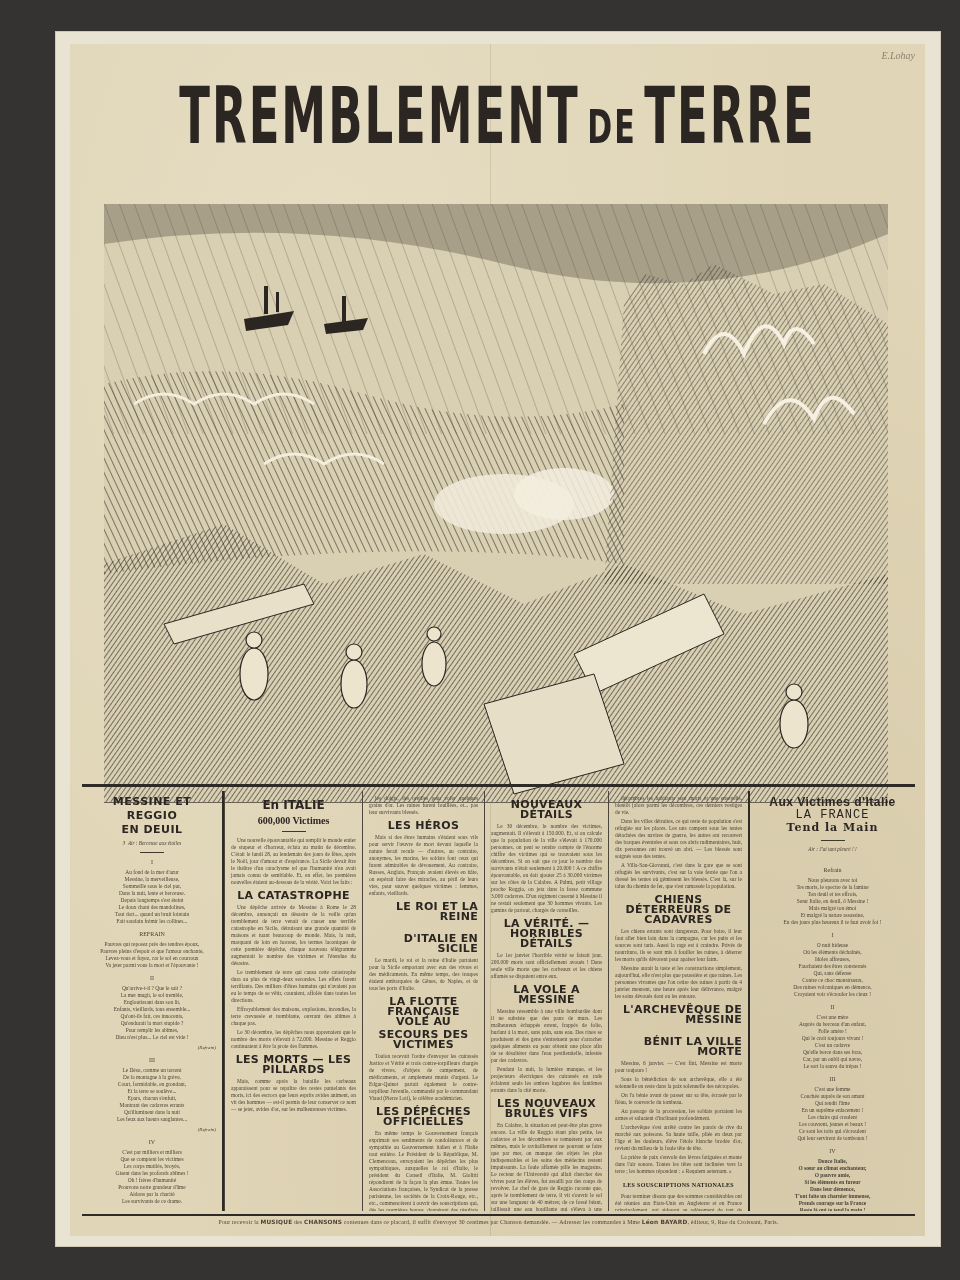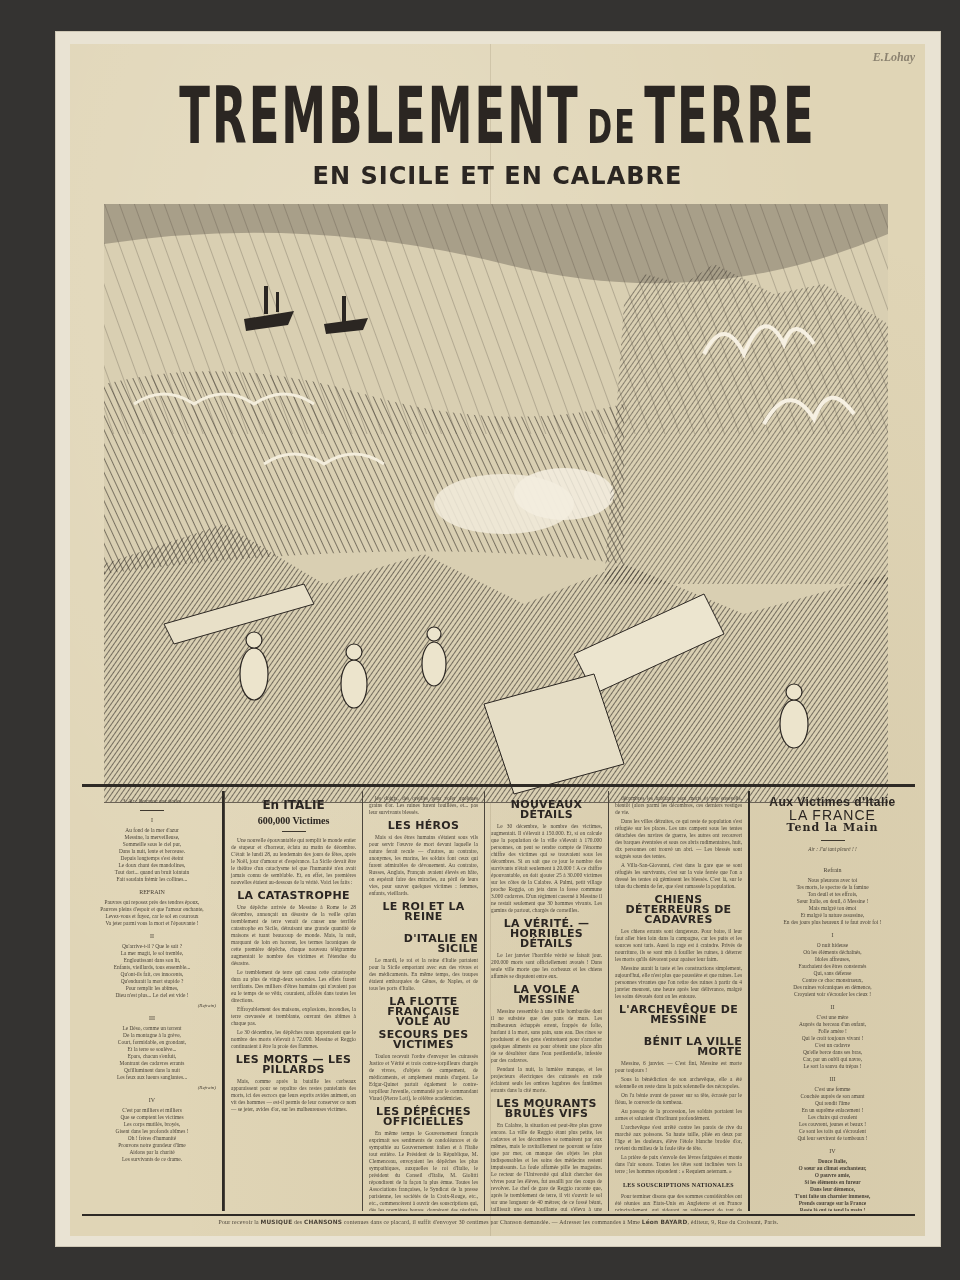--- a/index.html
+++ b/index.html
@@ -1,19 +1,19 @@
 <!DOCTYPE html>
 <html><head>
 <meta charset="utf-8">
 <style>
   html,body{margin:0;padding:0;}
   body{width:960px;height:1280px;background:#343331;position:relative;overflow:hidden;font-family:"Liberation Serif",serif;color:#2a2520;}
   .sheet{position:absolute;left:56px;top:32px;width:884px;height:1214px;background:#e9e3d3;box-shadow:0 0 0 1px #cfc8b6;}
   .paper{position:absolute;left:70px;top:44px;width:855px;height:1192px;background:#e0d5b6;background-image:radial-gradient(ellipse at 30% 20%,rgba(255,255,255,.18),transparent 60%),radial-gradient(ellipse at 80% 90%,rgba(120,100,60,.10),transparent 60%);}
-  .corner-mark{position:absolute;right:10px;top:6px;font-size:12px;color:#8b8270;font-style:italic;font-weight:bold;}
+  .corner-mark{position:absolute;right:10px;top:6px;font-size:10px;color:#8b8270;font-style:italic;}
   .title{position:absolute;left:0;right:0;top:28px;text-align:center;font-family:"DejaVu Sans",sans-serif;font-weight:bold;letter-spacing:2px;color:#2b2622;transform:scaleY(1.55);transform-origin:top center;}
   .title .big{font-size:50px;font-stretch:condensed;}
   .title .small{font-size:30px;vertical-align:baseline;}
   .subtitle{position:absolute;left:0;right:0;top:118px;text-align:center;font-family:"DejaVu Sans",sans-serif;font-weight:bold;font-size:24px;color:#2b2622;letter-spacing:1px;}
   .illustration{position:absolute;left:34px;top:160px;width:784px;height:598px;overflow:hidden;border-bottom:1px solid #6b6356;}
   .illustration svg{display:block;}
   .rule{position:absolute;left:12px;right:10px;top:740px;height:3px;background:#2e2a25;}
   .columns{position:absolute;left:12px;right:10px;top:747px;height:420px;display:flex;}
   .col{position:relative;padding:4px 6px;box-sizing:border-box;overflow:hidden;font-size:5.4px;line-height:7px;color:#4a4338;}
   .col + .col{border-left:1px solid #4b453c;}
@@ -22,22 +22,22 @@
   .col.c3{width:122px;}
   .col.c4{width:124px;}
   .col.c5{width:140px;}
   .col.c6{flex:1;border-left:2px solid #2e2a25;}
   .head-blk{text-align:center;font-family:"DejaVu Sans",sans-serif;font-weight:bold;color:#2b2622;}
   .h-deco{font-size:11px;line-height:14px;letter-spacing:.5px;}
   .h-big{font-size:12px;line-height:20px;}
   .h-sub{font-size:10px;line-height:11px;font-family:"Liberation Serif",serif;}
   .h-sec{font-size:11px;line-height:10px;margin:5px 0 3px;letter-spacing:.3px;}
   .h-sec.right{text-align:right;}
-  .h-sec.left{text-align:center;}
-  .h-mid{font-size:14px;line-height:12px;font-family:Liberation Sans, sans-serif;font-weight:normal;letter-spacing:1px;}
+  .h-sec.left{text-align:right;}
+  .h-mid{font-size:12px;line-height:12px;font-family:Liberation Mono, monospace;font-weight:normal;letter-spacing:1px;}
   .h-serif{font-size:11px;line-height:14px;font-family:"DejaVu Serif",serif;letter-spacing:1px;}
   .air{text-align:center;font-style:italic;font-size:5.2px;margin:3px 0;}
   .short-rule{width:24px;height:1px;background:#3e382f;margin:5px auto;}
   .verse{text-align:center;margin:3px 0;}
   .verse-num{text-align:center;font-size:6px;margin:6px 0 2px;}
   .refrain-tag{text-align:right;font-style:italic;font-size:5px;}
   .para{text-align:justify;text-indent:6px;margin:0 0 2px;}
   .footer{position:absolute;left:12px;right:10px;top:1170px;border-top:2px solid #2e2a25;padding-top:3px;text-align:center;font-size:5.8px;color:#4a4338;letter-spacing:.2px;}
   .footer b{font-family:"DejaVu Sans",sans-serif;}
   .fold{position:absolute;top:0;bottom:0;width:1px;background:rgba(120,105,80,.18);}
@@ -49,21 +49,20 @@
 
 <div class="paper">
   <div class="fold" style="left:420px"></div>
   <div class="corner-mark">E.Lohay</div>
 
   <div class="title">
     <span class="big">TREMBLEMENT</span>
     <span class="small">DE</span>
     <span class="big">TERRE</span>
   </div>
-  <div class="subtitle">EN SICILE ET EN CALABRE</div>
 
   <div class="illustration" role="img" aria-label="Engraving of the Messina earthquake: ships tossed on a stormy sea, collapsing buildings, fires and victims among the ruins">
     <svg width="784" height="598" viewBox="0 0 784 598" xmlns="http://www.w3.org/2000/svg">
       <defs>
         <pattern id="hatch" width="6" height="6" patternUnits="userSpaceOnUse" patternTransform="rotate(-25)">
           <line x1="0" y1="0" x2="0" y2="6" stroke="#3a342c" stroke-width="1.4"></line>
         </pattern>
         <pattern id="hatch2" width="4" height="4" patternUnits="userSpaceOnUse" patternTransform="rotate(35)">
           <line x1="0" y1="0" x2="0" y2="4" stroke="#2f2a24" stroke-width="1.2"></line>
         </pattern>
@@ -111,20 +110,24 @@
           <circle cx="690" cy="488" r="8"></circle>
       </g>
     </svg>
   </div>
 
   <div class="rule"></div>
 
   <div class="columns">
 
     <div class="col c1">
+      <div class="head-blk h-deco">
+        <div>MESSINE ET REGGIO</div>
+        <div>EN DEUIL</div>
+      </div>
       <div class="air"><span>3</span>&nbsp;&nbsp;<span>Air : Berceuse aux étoiles</span></div>
       <div class="short-rule"></div>
       <div class="verse-num">I</div>
       <div class="verse">
         <div>Au fond de la mer d'azur</div>
           <div>Messine, la merveilleuse,</div>
           <div>Sommeille sous le ciel pur,</div>
           <div>Dans la nuit, lente et berceuse.</div>
           <div>Depuis longtemps s'est éteint</div>
           <div>Le doux chant des mandolines,</div>
@@ -205,21 +208,21 @@
     </div>
 
     <div class="col c4">
       <div class="head-blk h-sec">NOUVEAUX DÉTAILS</div>
       <p class="para">Le 30 décembre, le nombre des victimes, augmentait. Il s'élevait à 150.000. Et, si on calcule que la population de la ville s'élevait à 170.000 personnes, on peut se rendre compte de l'énorme chiffre des victimes qui se trouvaient sous les décombres. Si on sait que ce jour le nombre des survivants n'était seulement à 20.000 ! A ce chiffre épouvantable, on doit ajouter 25 à 30.000 victimes sur les côtes de la Calabre. A Palmi, petit village proche Reggio, on jeta dans la fosse commune 3.000 cadavres. D'un régiment caserné à Messine il ne restait seulement que 30 hommes vivants. Les gamins de partout, chargés de corneilles.</p>
       <div class="head-blk h-sec">LA VÉRITÉ. — HORRIBLES DÉTAILS</div>
       <p class="para">Le 1er janvier l'horrible vérité se faisait jour. 200.000 morts sont officiellement avoués ! Dans seule ville morte que les corbeaux et les chiens affamés se disputent entre eux.</p>
       <div class="head-blk h-sec">LA VOLE A MESSINE</div>
       <p class="para">Messine ressemble à une ville bombardée dont il ne subsiste que des pans de murs. Les malheureux échappés errent, frappés de folie, hurlant à la mort, sans pain, sans eau. Des rixes se produisent et des gens s'entretuent pour s'arracher quelques aliments ou pour obtenir une place afin de se désaltérer dans l'eau pestilentielle, infestée par des cadavres.</p>
       <p class="para">Pendant la nuit, la lumière manque, et les projecteurs électriques des cuirassés en rade éclairent seuls les ombres lugubres des fantômes errants dans la cité morte.</p>
-      <div class="head-blk h-sec">LES MOURANTS BRULÉS VIFS</div>
+      <div class="head-blk h-sec">LES NOUVEAUX BRULÉS VIFS</div>
       <p class="para">En Calabre, la situation est peut-être plus grave encore. La ville de Reggio étant plus petite, les cadavres et les décombres se remuèrent par eux mêmes, mais le ravitaillement ne pouvant se faire que par mer, on manque des objets les plus indispensables et les soins des médecins restent impuissants. La foule affamée pille les magasins. Le recteur de l'Université qui allait chercher des vivres pour les élèves, fut assailli par des coups de revolver. Le chef de gare de Reggio raconte que, après le tremblement de terre, il vit s'ouvrir le sol sur une longueur de 40 mètres; de ce fossé béant, jaillissait une eau bouillante qui s'éleva à une hauteur de quinze mètres. Cette eau, se répandant sur les décombres, brûlait vifs les malheureux blessés qui gémissaient parmi les débris des maisons écroulées.</p>
 
     </div>
 
     <div class="col c5">
       <p class="para">décombres les habitants sont morts et une ensevelis, bientôt (alors parmi les décombres, ces derniers vestiges de vie.</p>
       <p class="para">Dans les villes détruites, ce qui reste de population s'est réfugiée sur les places. Les uns campent sous les tentes détachées des navires de guerre, les autres ont recouvert des barques éventrées et sous ces abris rudimentaires, huit, dix personnes ont trouvé un abri. — Les blessés sont soignés sous des tentes.</p>
       <p class="para">A Villa-San-Giovanni, c'est dans la gare que se sont réfugiés les survivants, c'est sur la voie ferrée que l'on a dressé les tentes où gémissent les blessés. C'est là, sur le talus du chemin de fer, que s'est ramassée la population.</p>
       <div class="head-blk h-sec">CHIENS DÉTERREURS DE CADAVRES</div>
       <p class="para">Les chiens errants sont dangereux. Pour boire, il leur faut aller bien loin dans la campagne, car les puits et les sources sont taris. Aussi la rage est à craindre. Privés de nourriture, ils se sont mis à fouiller les ruines, à déterrer les morts qu'ils dévorent pour apaiser leur faim.</p>

